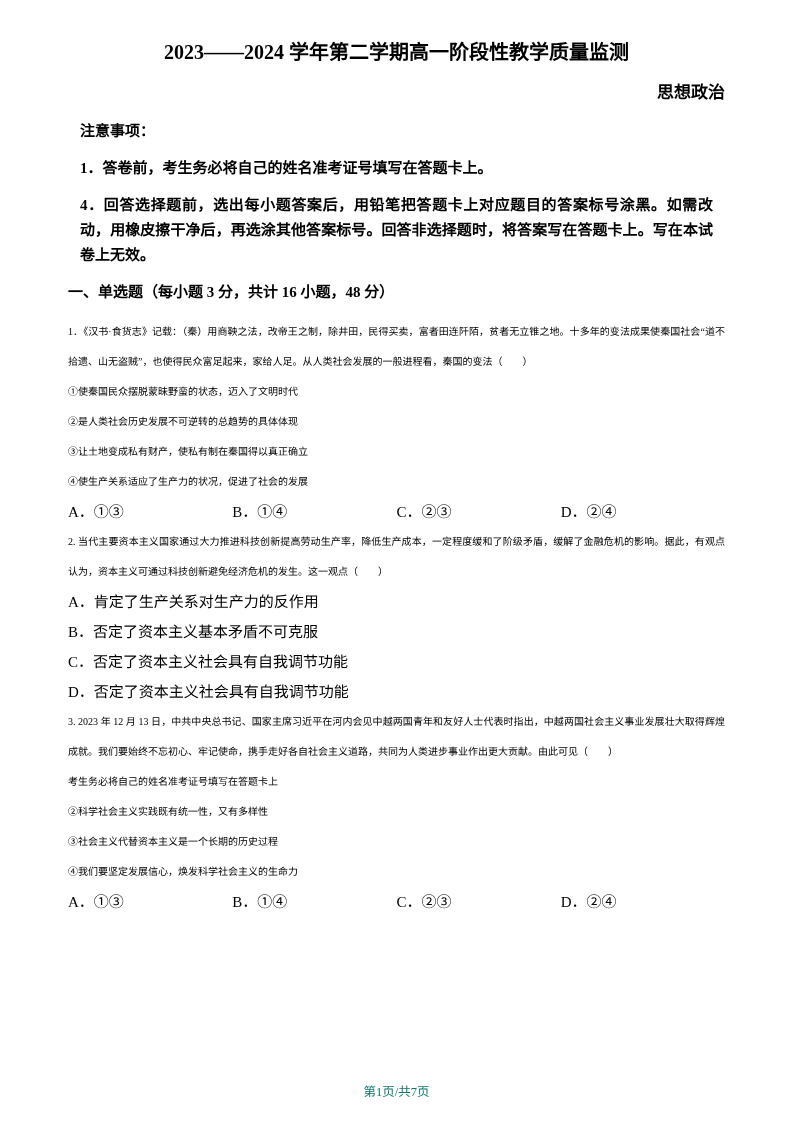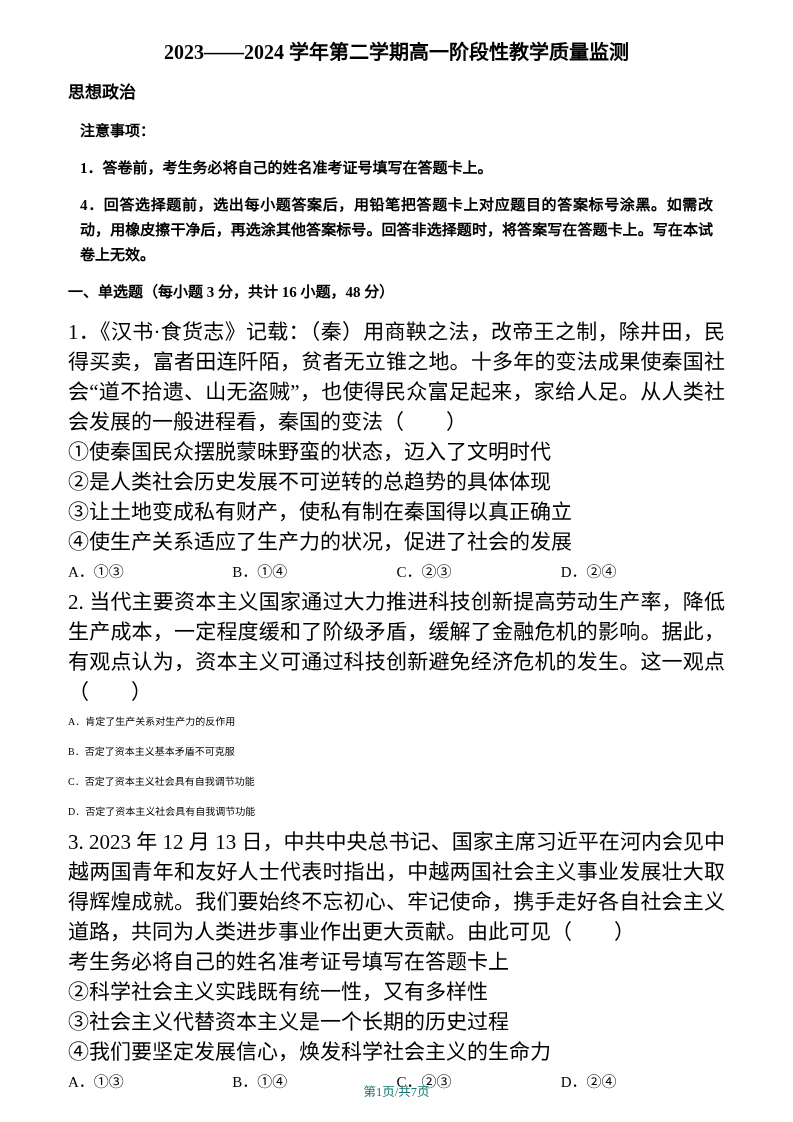--- a/index.html
+++ b/index.html
@@ -20,21 +20,21 @@
     overflow: hidden;
   }
   .doc-title {
     text-align: center;
     font-size: 20px;
     font-weight: bold;
     line-height: 30px;
     margin: 6px 0 8px 0;
   }
   .doc-subject {
-    text-align: left;
+    text-align: right;
     font-size: 17px;
     font-weight: bold;
     line-height: 28px;
     margin: 12px 0 10px 0;
   }
   .notices p {
     margin: 12px;
     font-size: 15px;
     font-weight: bold;
     line-height: 25px;
@@ -44,39 +44,39 @@
     margin: 0 0 12px 0;
     font-size: 15px;
     font-weight: bold;
     line-height: 25px;
   }
   .question {
     margin: 0;
   }
   .question p {
     margin: 0;
-    font-size: 21px;
+    font-size: 10px;
     line-height: 30px;
     text-align: justify;
   }
   .question p.stem {
     text-align: justify;
   }
   .choices-row {
     display: grid;
     grid-template-columns: 25% 25% 25% 25%;
     font-size: 15px;
     line-height: 30px;
   }
   .choices-row span {
     display: block;
   }
   .choices-col p {
     margin: 0;
-    font-size: 10px;
+    font-size: 15px;
     line-height: 30px;
     text-align: left;
   }
   .page-footer {
     position: absolute;
     left: 0;
     right: 0;
     bottom: 22px;
     text-align: center;
     font-size: 12.5px;

